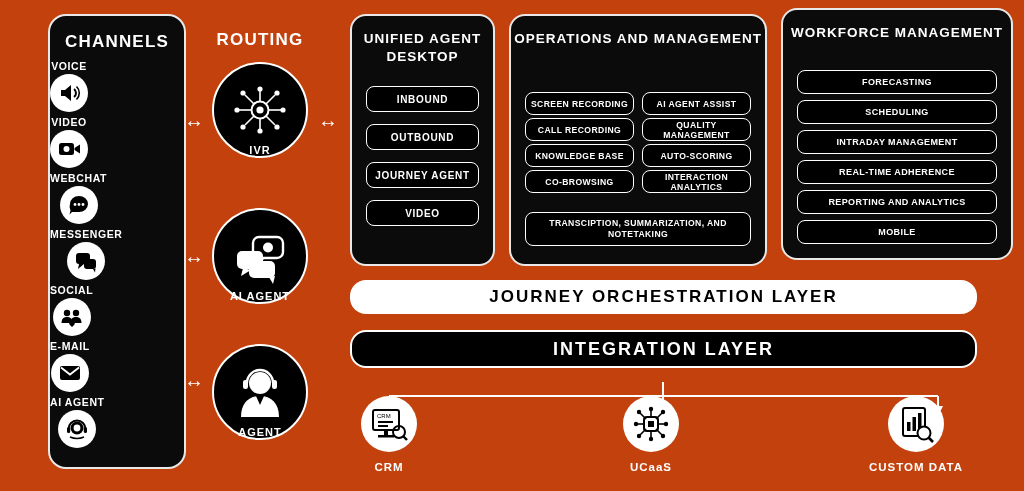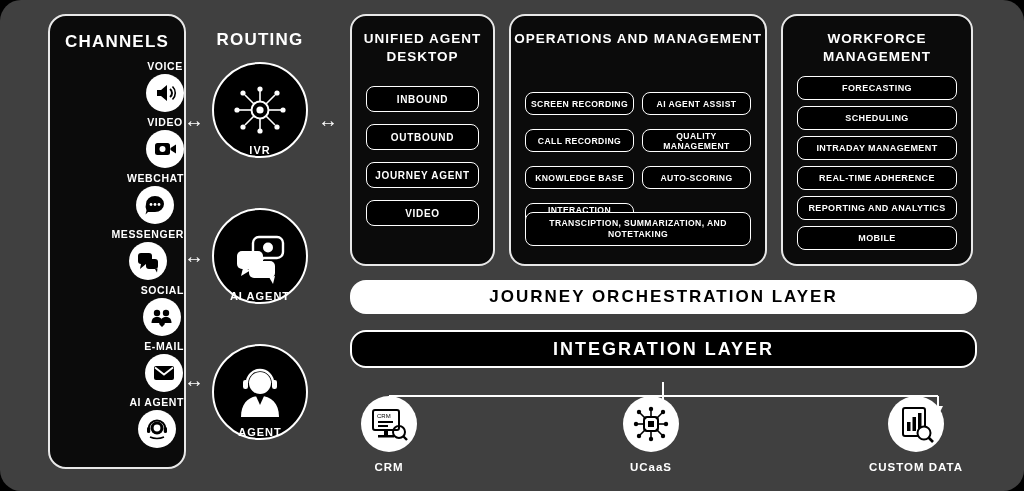--- a/index.html
+++ b/index.html
@@ -11,22 +11,21 @@
     width: 1024px;
     height: 491px;
     overflow: hidden;
     font-family: "Liberation Sans", sans-serif;
     color: #fff;
   }
   #stage {
     position: relative;
     width: 1024px;
     height: 491px;
-    background: #404040;
-    border-radius: 21px;
+    background: #c2410c;
   }
 
   
   .panel {
     position: absolute;
     background: #0b0b0b;
     border: 2px solid #e8e8e8;
     border-radius: 16px;
     box-sizing: border-box;
   }
@@ -45,22 +44,21 @@
   #channels .panel-title {
     font-size: 17px;
     margin-top: 16px;
     letter-spacing: 1.2px;
   }
   .channel-list {
     position: absolute;
     left: 0; right: 0; top: 44px;
     display: flex;
     flex-direction: column;
-    align-items: flex-end;
-    padding-left: 32px;
+    align-items: flex-start;
   }
   .channel-item {
     display: flex;
     flex-direction: column;
     align-items: center;
     margin-bottom: 1px;
   }
   .channel-label {
     font-size: 10.5px;
     font-weight: 700;
@@ -163,38 +161,38 @@
     font-size: 13.5px;
     margin-top: 14px;
     line-height: 1.35;
     text-align: center;
   }
   #ops-grid {
     position: absolute;
     left: 14px; right: 14px; top: 76px;
     display: grid;
     grid-template-columns: 1fr 1fr;
-    gap: 14px 8px;
+    gap: 3px 8px;
   }
   #ops-grid .pill { height: 23px; font-size: 8.6px; letter-spacing: 0.4px; }
   #ops-wide {
     position: absolute;
     left: 14px; right: 14px; top: 196px;
   }
   #ops-wide .pill {
     height: 34px;
     font-size: 8.6px;
     letter-spacing: 0.4px;
     line-height: 1.3;
     padding: 0 6px;
   }
 
   
   #wfm {
-    left: 781px; top: 14px; width: 192px; height: 252px;
+    left: 781px; top: 8px; width: 232px; height: 252px;
   }
   #wfm .panel-title {
     font-size: 13.5px;
     margin-top: 14px;
     line-height: 1.35;
   }
   #wfm-list {
     position: absolute;
     left: 14px; right: 14px; top: 60px;
   }
@@ -428,20 +426,21 @@
 
   <div class="panel" id="ops">
     <div class="panel-title">OPERATIONS AND MANAGEMENT</div>
     <div id="ops-grid">
         <div class="pill">SCREEN RECORDING</div>
         <div class="pill">AI AGENT ASSIST</div>
         <div class="pill">CALL RECORDING</div>
         <div class="pill">QUALITY MANAGEMENT</div>
         <div class="pill">KNOWLEDGE BASE</div>
         <div class="pill">AUTO-SCORING</div>
+        <div class="pill">CO-BROWSING</div>
         <div class="pill">INTERACTION ANALYTICS</div>
       </div>
     <div id="ops-wide">
         <div class="pill">TRANSCIPTION, SUMMARIZATION, AND NOTETAKING</div>
       </div>
   </div>
 
   <div class="panel" id="wfm">
     <div class="panel-title">WORKFORCE MANAGEMENT</div>
     <div id="wfm-list">

